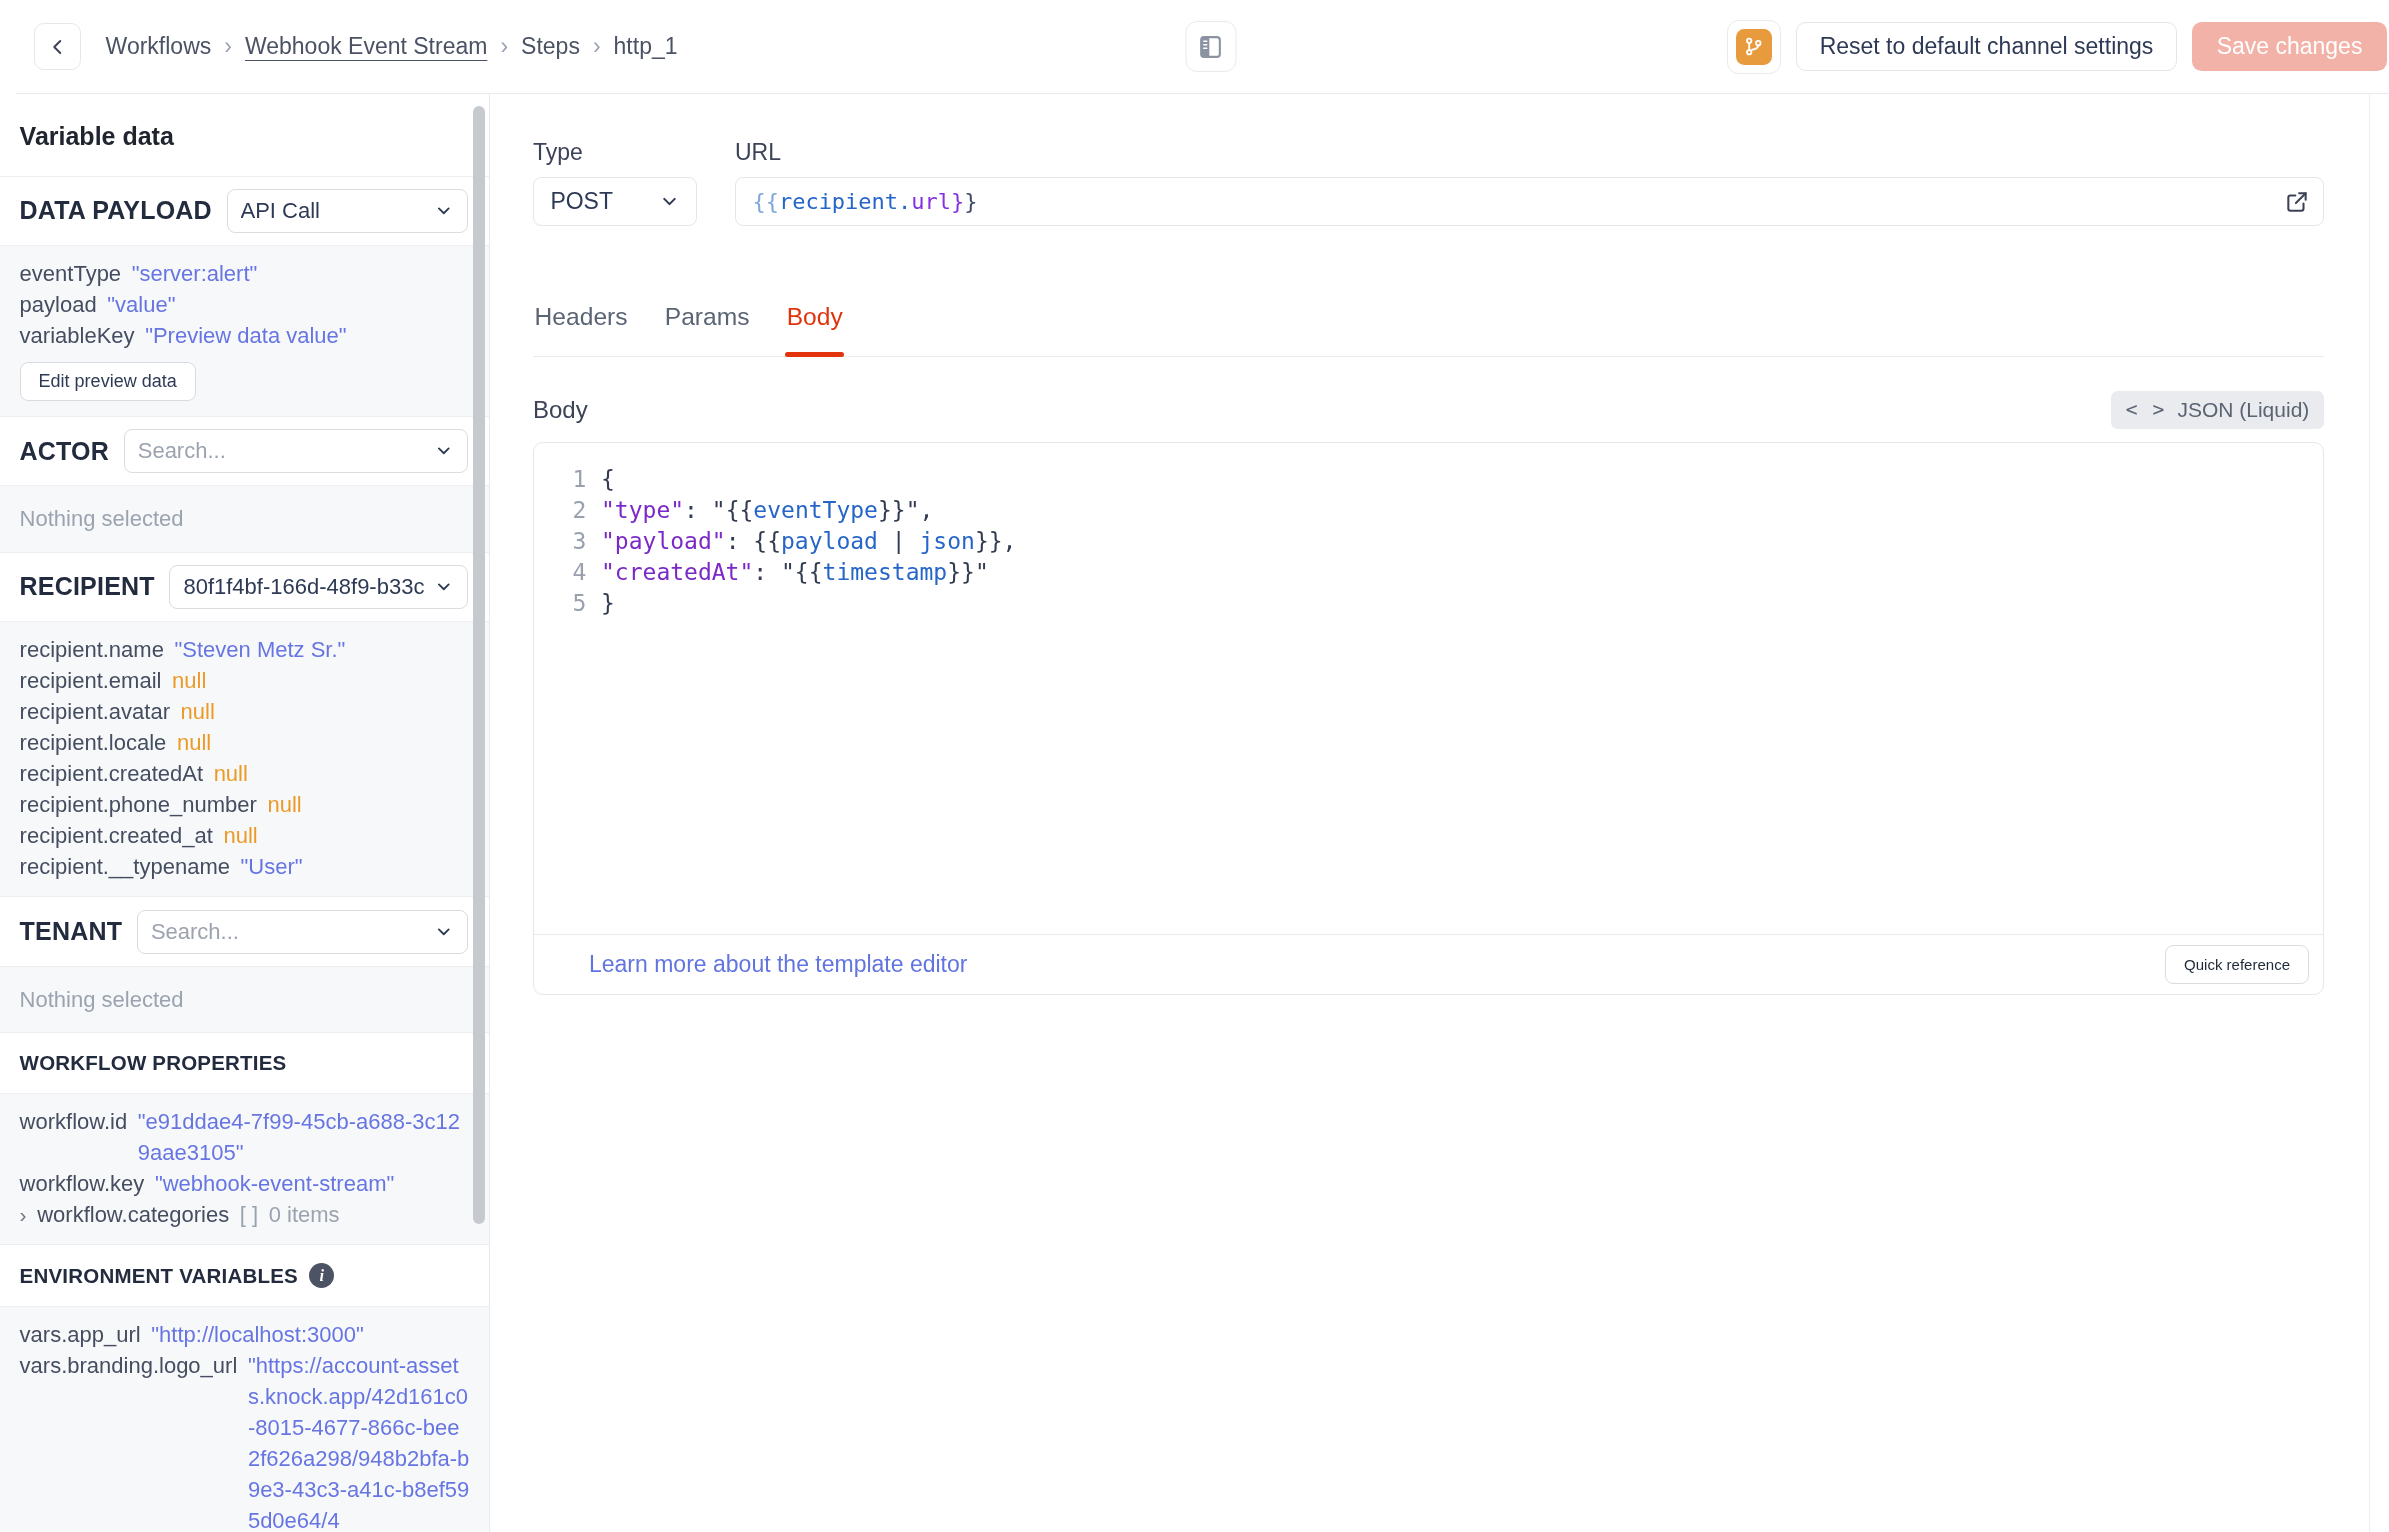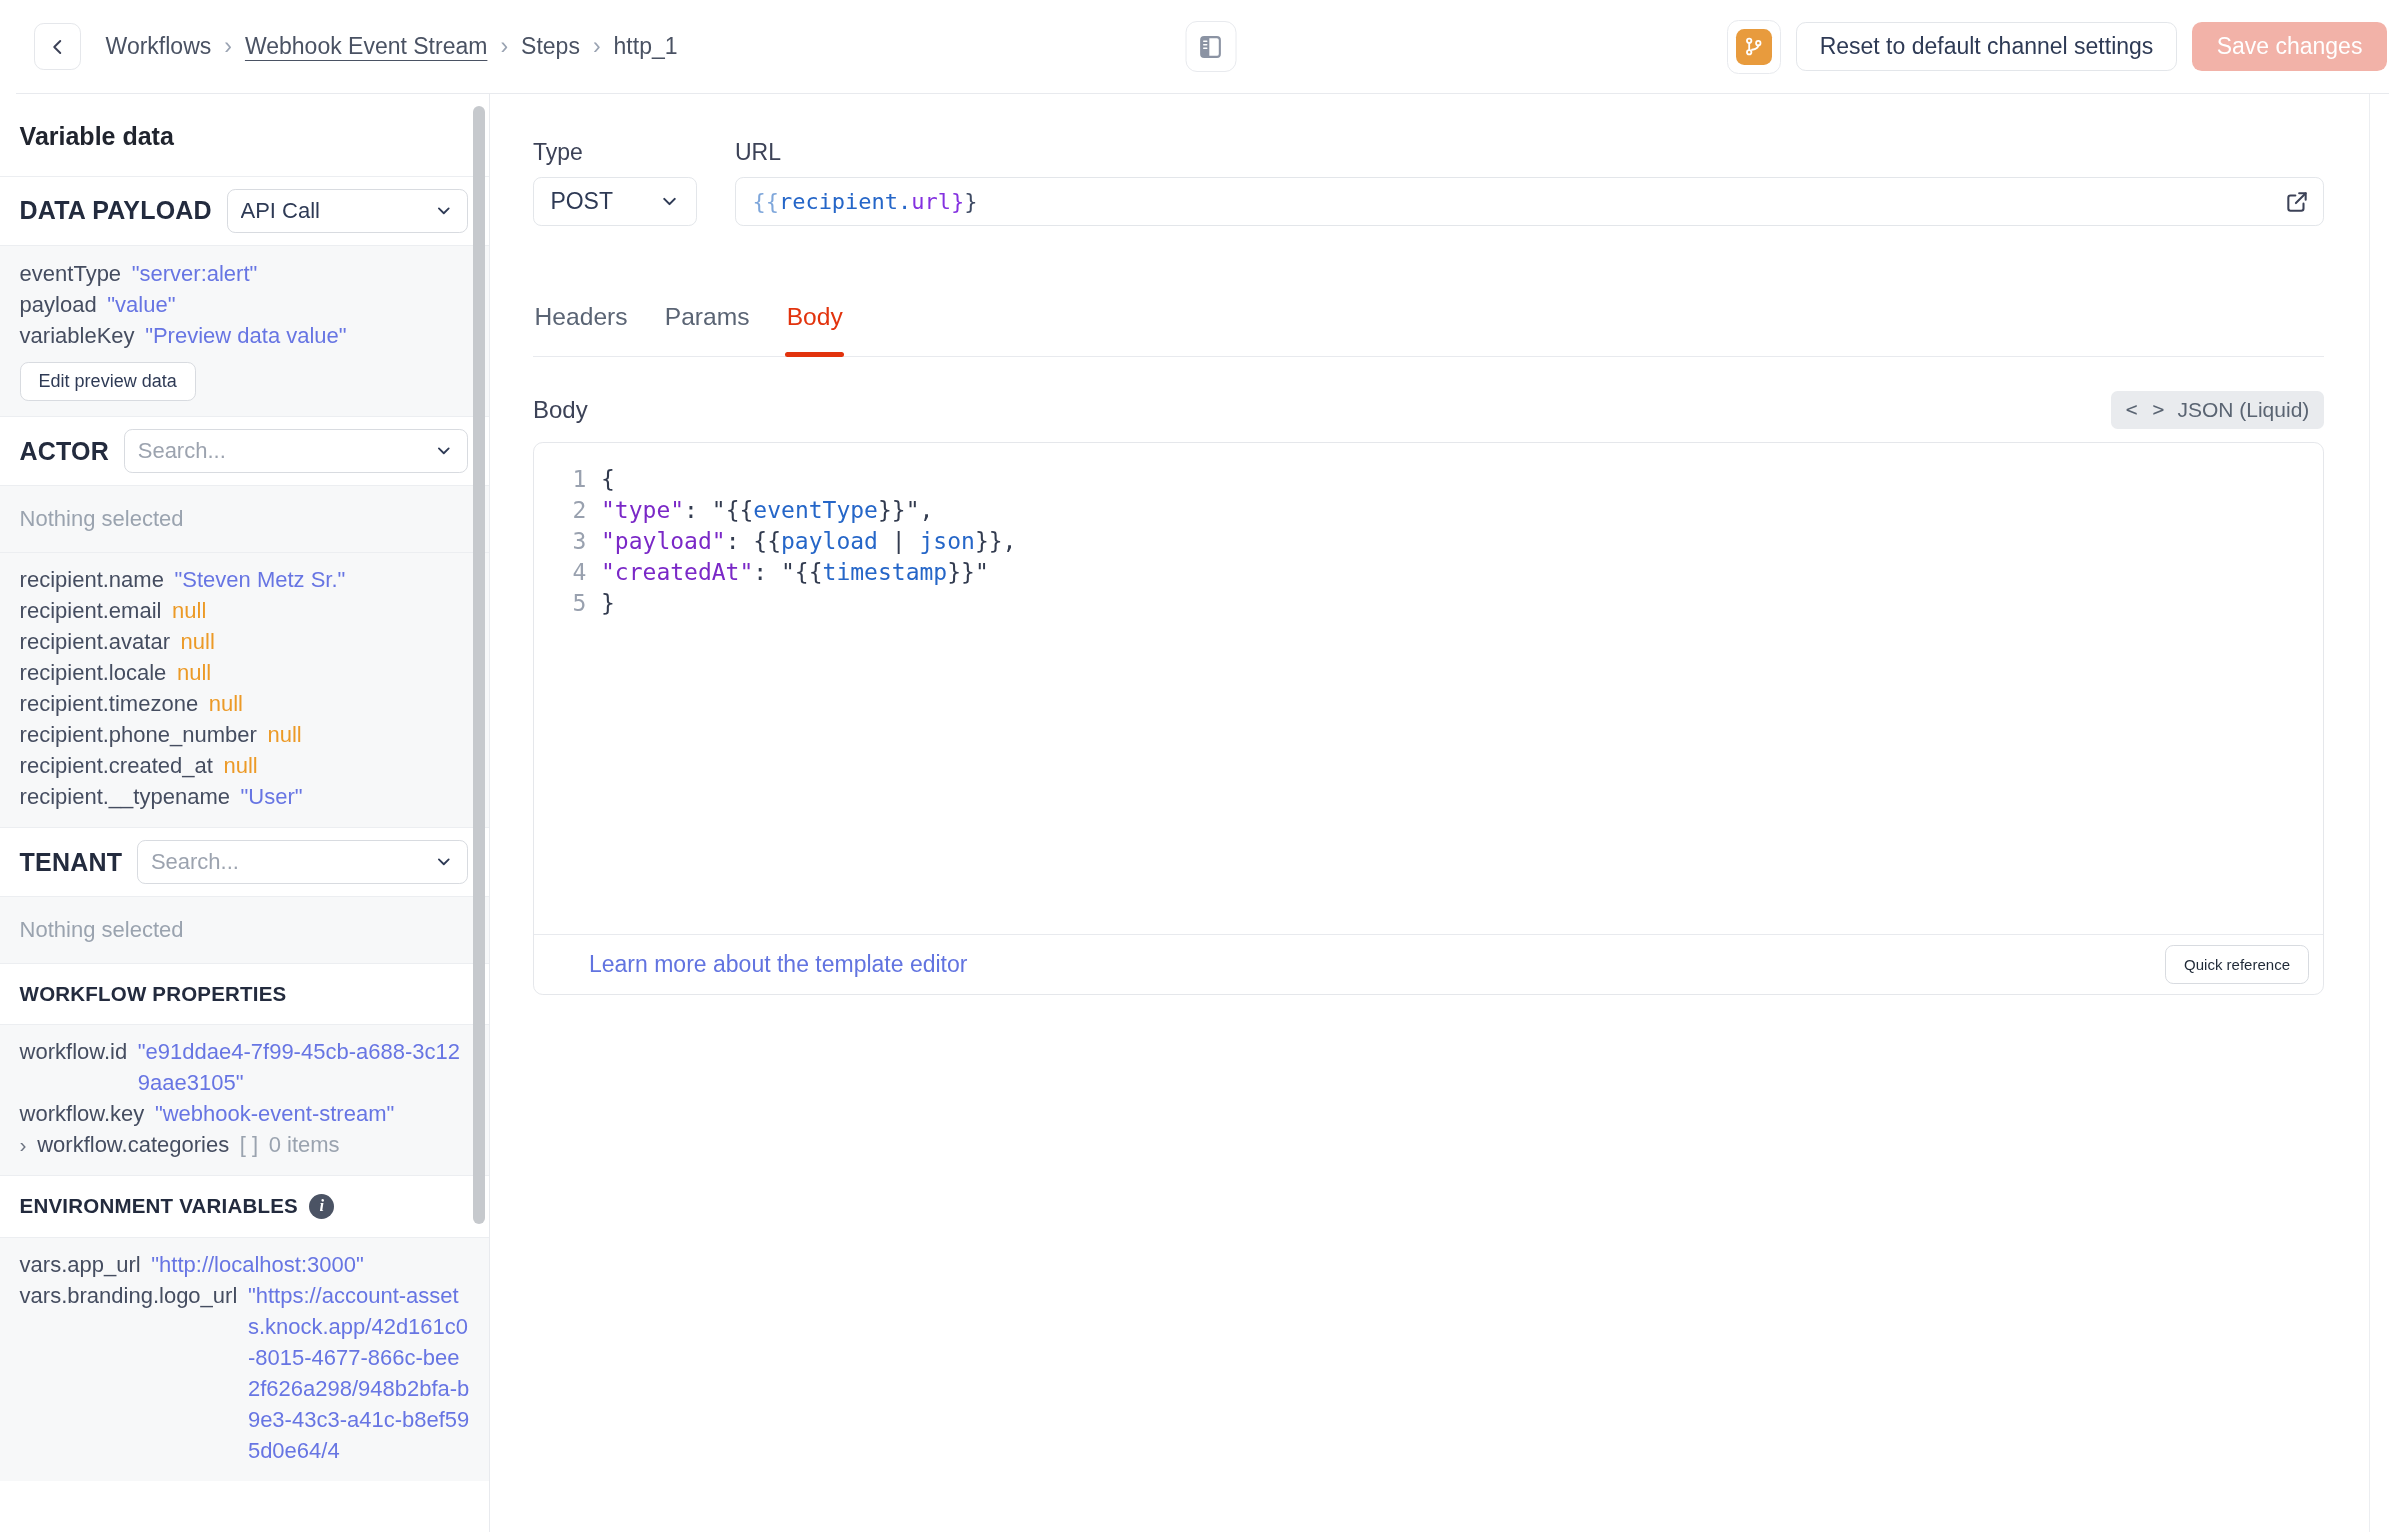--- a/index.html
+++ b/index.html
@@ -228,40 +228,51 @@
       <span class="val placeholder">Search...</span>
       <span>
           <svg width="19.6" height="19.6" viewBox="0 0 24 24" fill="none" stroke="#2E3A55" stroke-width="2.2" stroke-linecap="round" stroke-linejoin="round">
             <polyline points="6 9 12 15 18 9"></polyline>
           </svg>
         </span>
     </div>
   </div>
   <div class="sb-empty">Nothing selected</div>
 
+  <div class="sb-select-row">
+    <span class="sb-label">RECIPIENT</span>
+    <div class="sb-select">
+      <span class="val">80f1f4bf-166d-48f9-b33c</span>
+      <span>
+          <svg width="19.6" height="19.6" viewBox="0 0 24 24" fill="none" stroke="#2E3A55" stroke-width="2.2" stroke-linecap="round" stroke-linejoin="round">
+            <polyline points="6 9 12 15 18 9"></polyline>
+          </svg>
+        </span>
+    </div>
+  </div>
   <div class="sb-gray">
     <div>
         <div class="kv-row">
           <span class="kv-key">recipient.name</span>
           <span class="kv-val string">"Steven Metz Sr."</span>
         </div>
         <div class="kv-row">
           <span class="kv-key">recipient.email</span>
           <span class="kv-val null">null</span>
         </div>
         <div class="kv-row">
           <span class="kv-key">recipient.avatar</span>
           <span class="kv-val null">null</span>
         </div>
         <div class="kv-row">
           <span class="kv-key">recipient.locale</span>
           <span class="kv-val null">null</span>
         </div>
         <div class="kv-row">
-          <span class="kv-key">recipient.timezone</span>
+          <span class="kv-key">recipient.createdAt</span>
           <span class="kv-val null">null</span>
         </div>
         <div class="kv-row">
           <span class="kv-key">recipient.phone_number</span>
           <span class="kv-val null">null</span>
         </div>
         <div class="kv-row">
           <span class="kv-key">recipient.created_at</span>
           <span class="kv-val null">null</span>
         </div>

